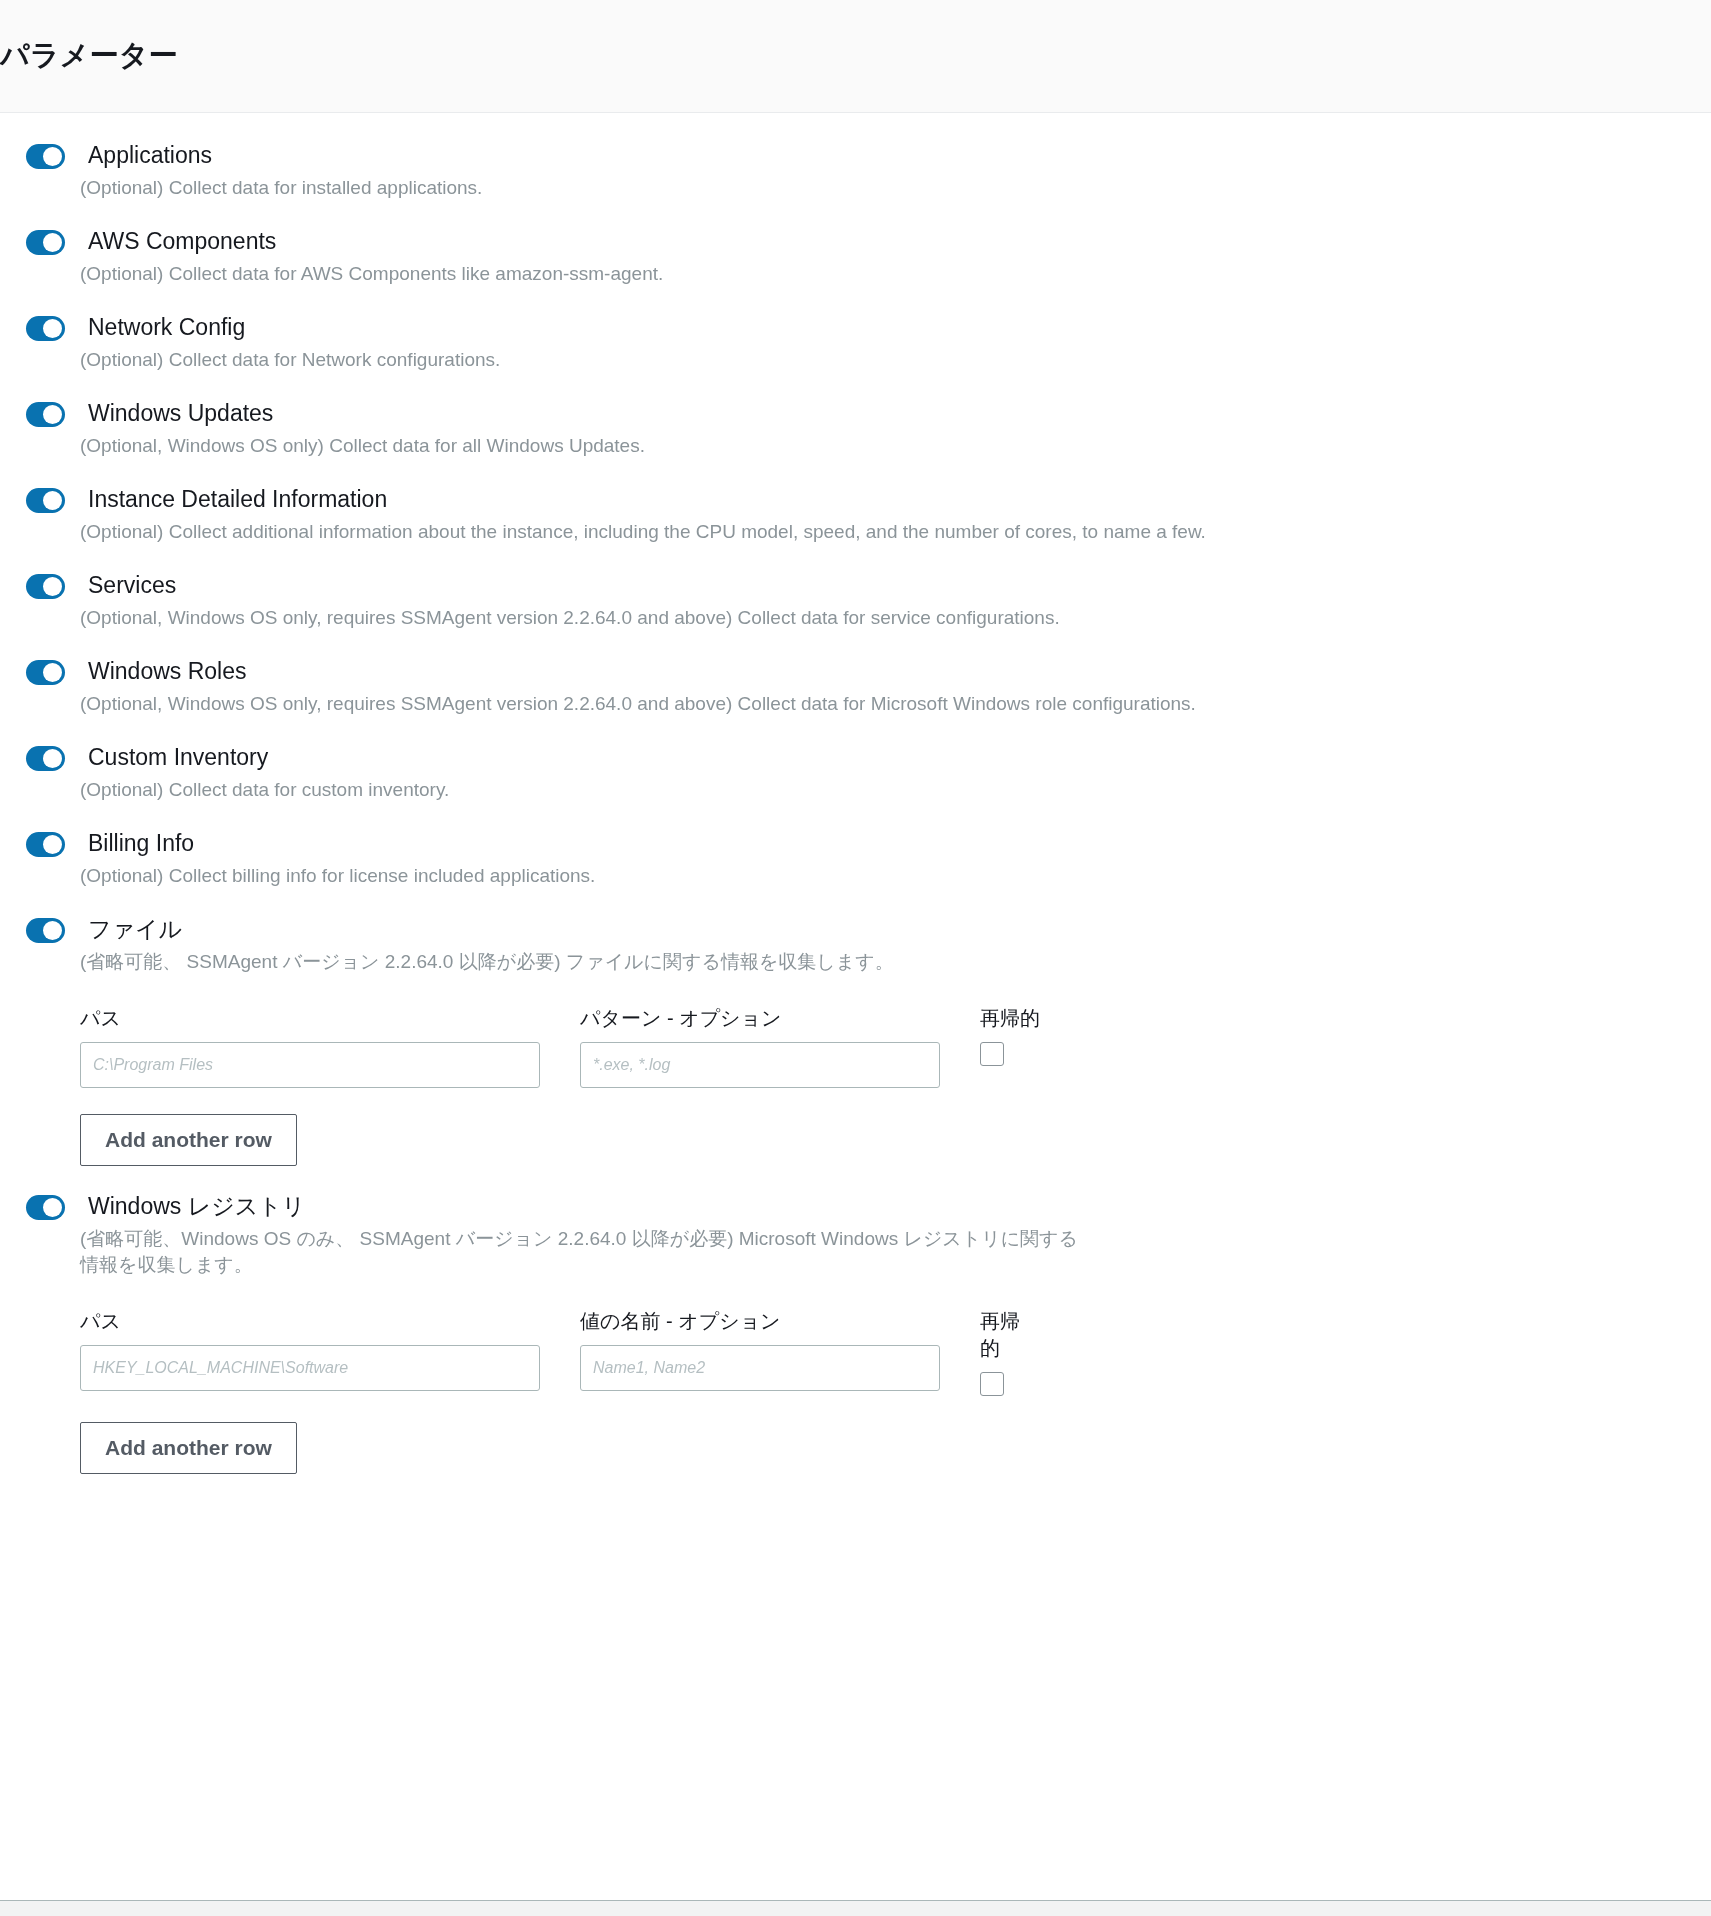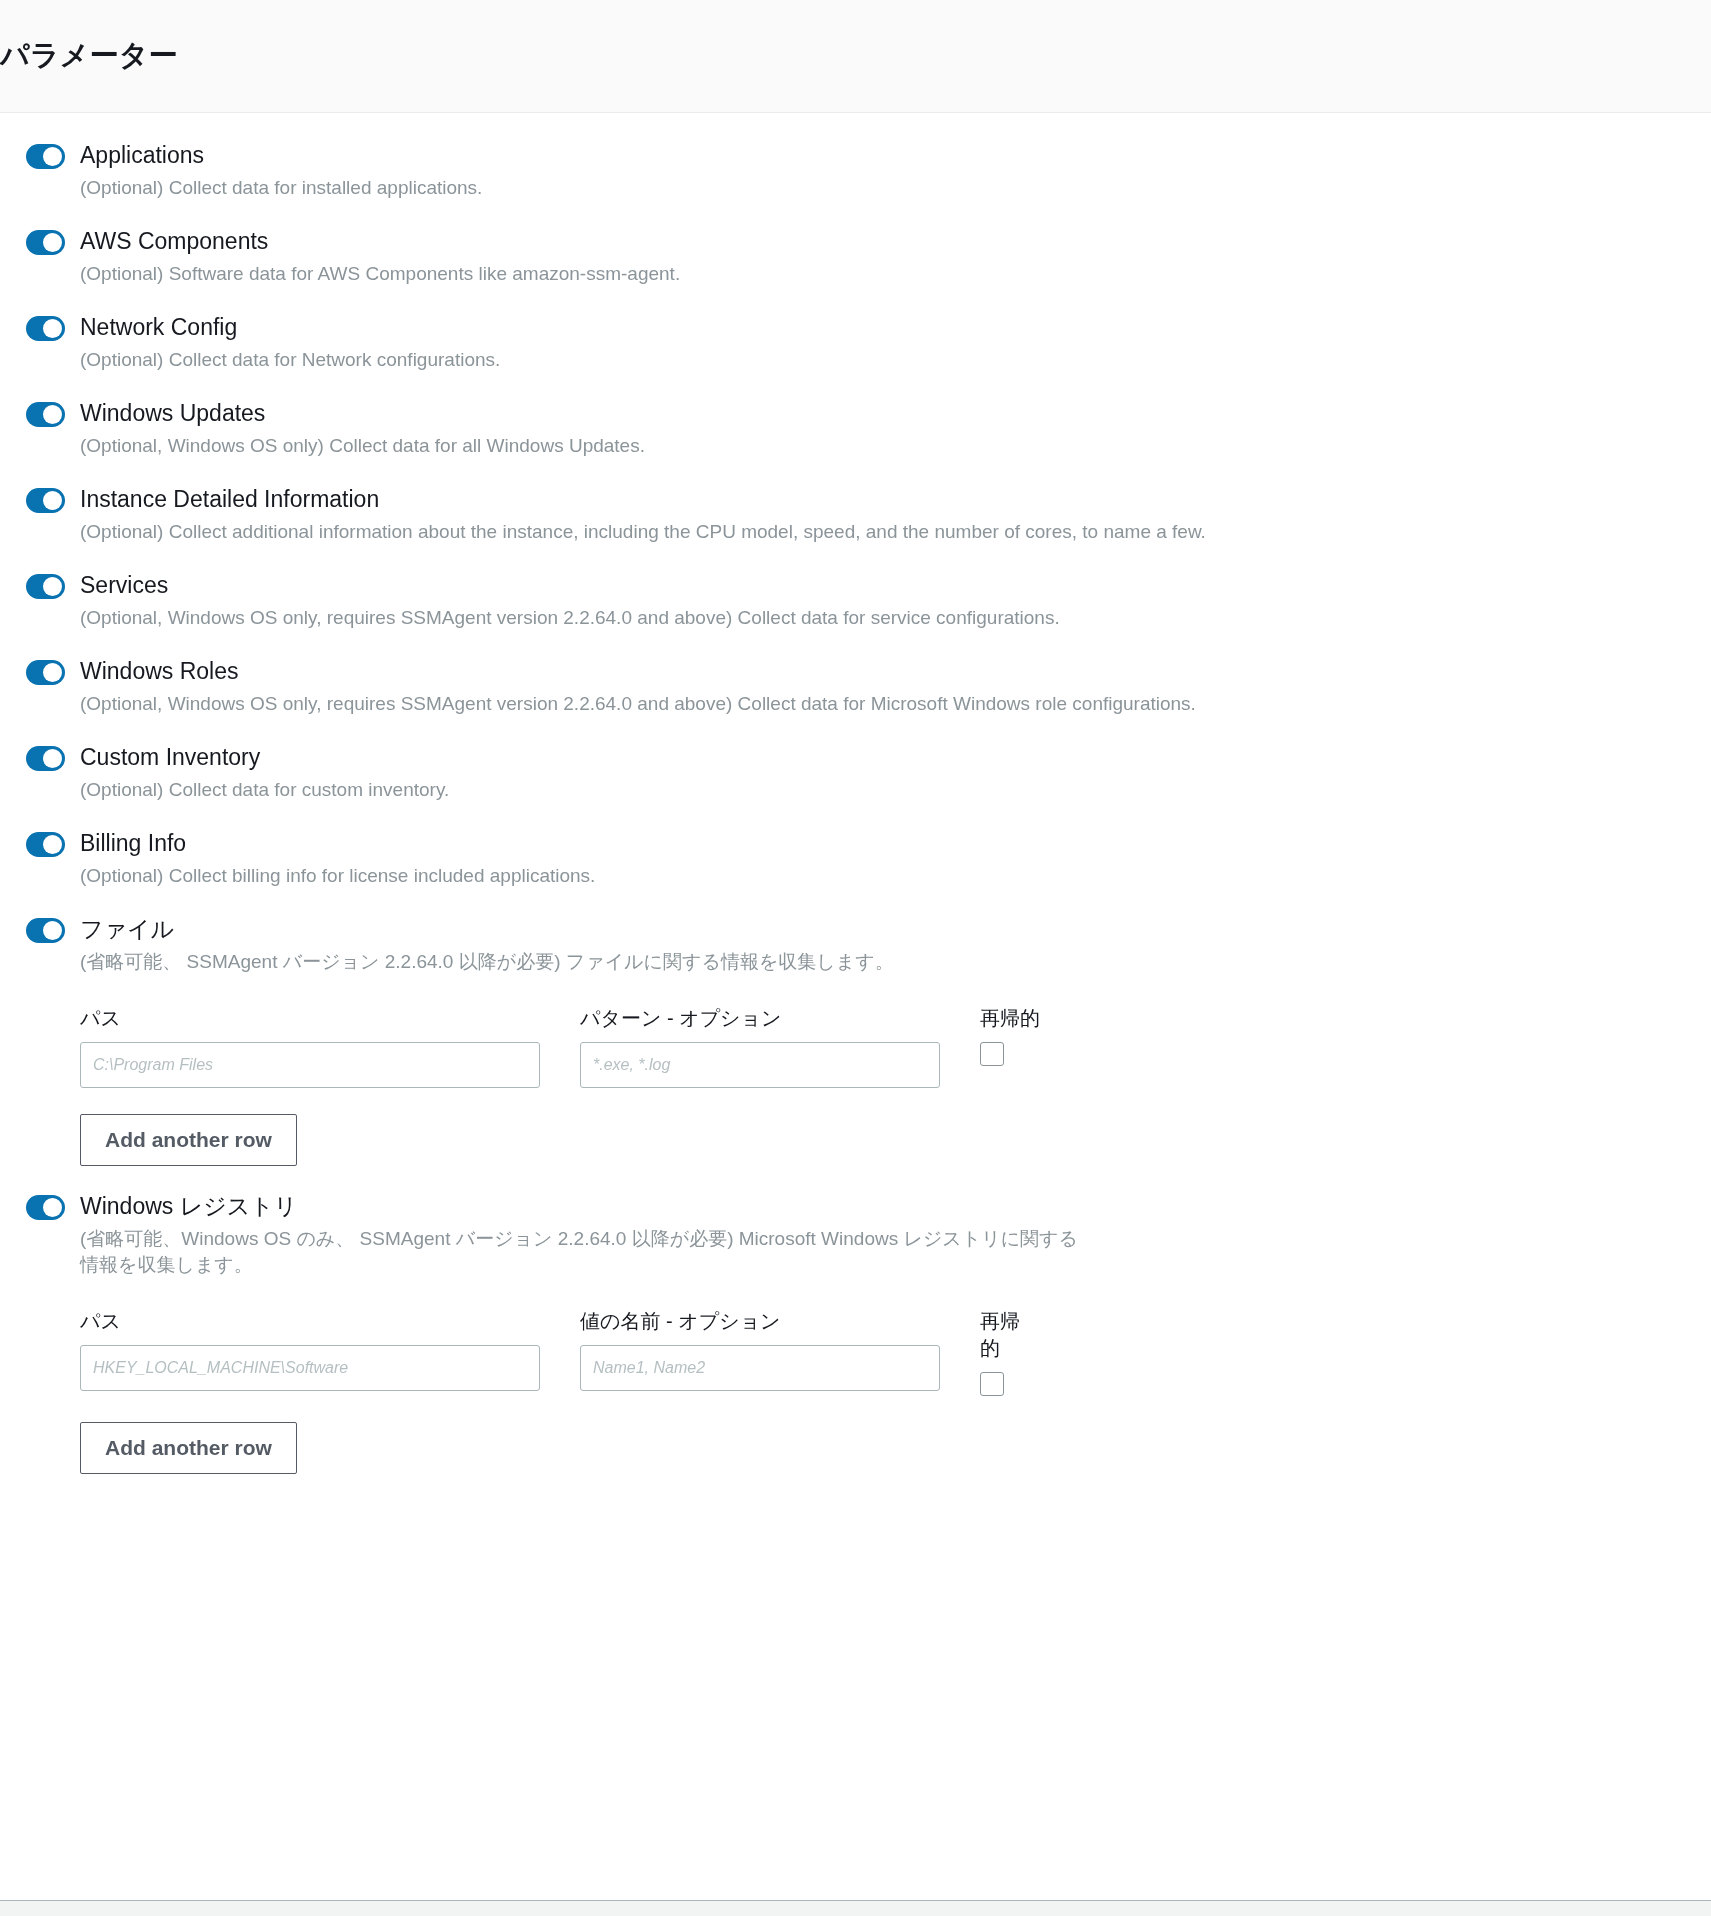--- a/index.html
+++ b/index.html
@@ -41,20 +41,21 @@
   
   .toggle-row {
     display: block;
     padding-top: 26px;
   }
   .toggle-row:first-child { padding-top: 28px; }
 
   .toggle-line {
     display: flex;
     align-items: flex-start;
+    gap: 8px;
   }
 
   .toggle {
     flex: 0 0 auto;
     width: 39px;
     height: 25px;
     border-radius: 13px;
     background: #0972b0;
     position: relative;
     margin-top: 3px;
@@ -188,21 +189,21 @@
     <div class="toggle-desc">(Optional) Collect data for installed applications.</div>
   </div>
 
   <div class="toggle-row">
     <div class="toggle-line">
       <div class="toggle">
           <span class="knob"></span>
         </div>
       <div class="toggle-label">AWS Components</div>
     </div>
-    <div class="toggle-desc">(Optional) Software data for AWS Components like amazon-ssm-agent.</div>
+    <div class="toggle-desc">(Optional) Collect data for AWS Components like amazon-ssm-agent.</div>
   </div>
 
   <div class="toggle-row">
     <div class="toggle-line">
       <div class="toggle">
           <span class="knob"></span>
         </div>
       <div class="toggle-label">Network Config</div>
     </div>
     <div class="toggle-desc">(Optional) Collect data for Network configurations.</div>

